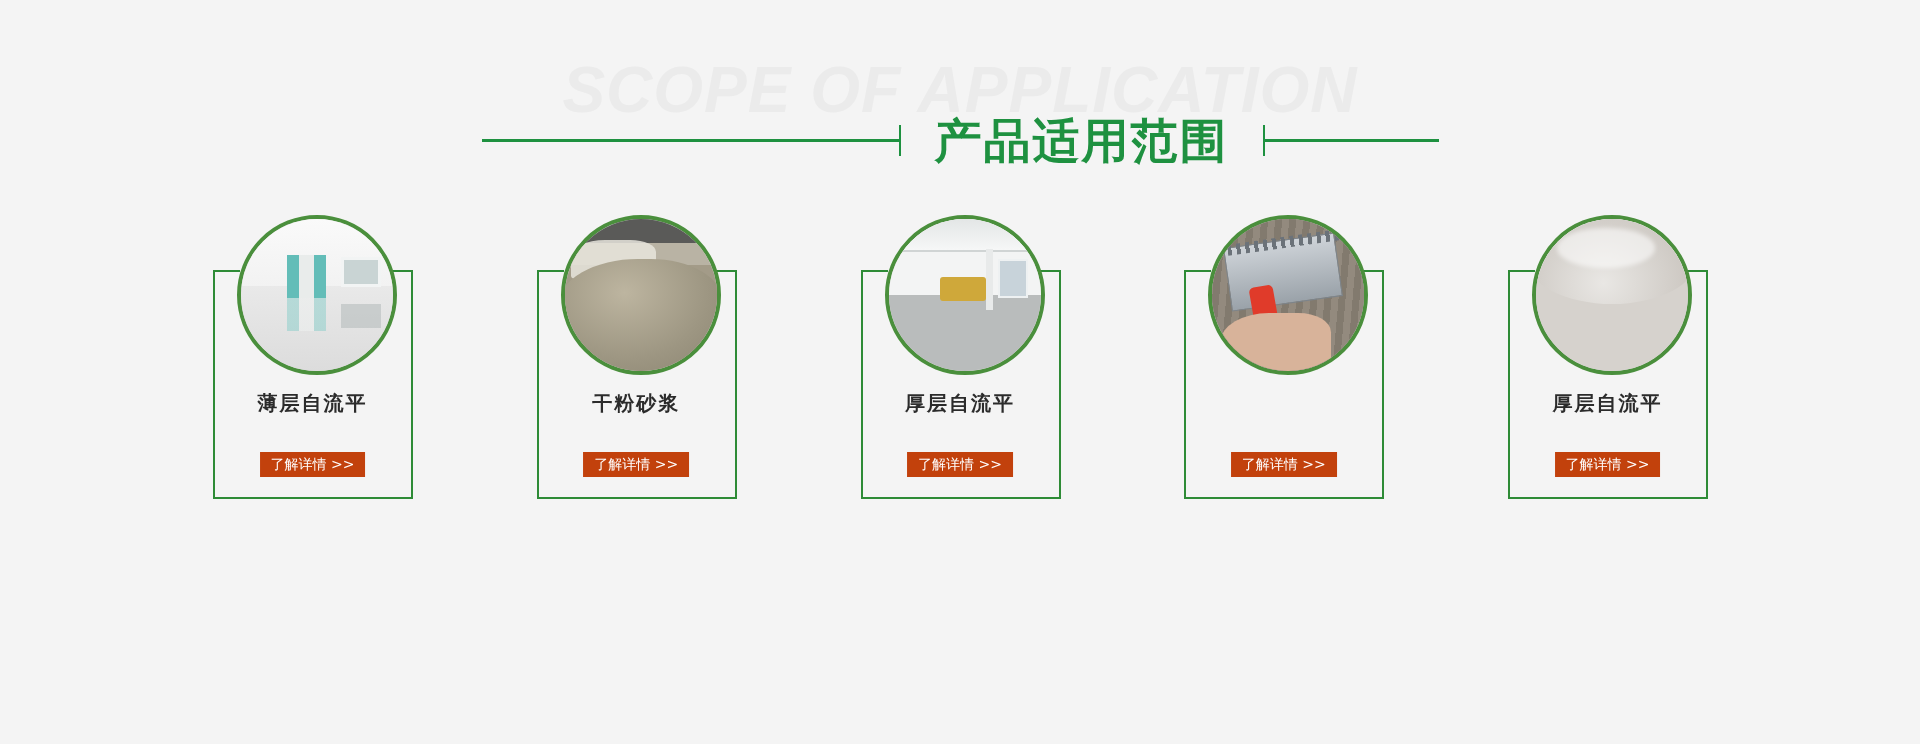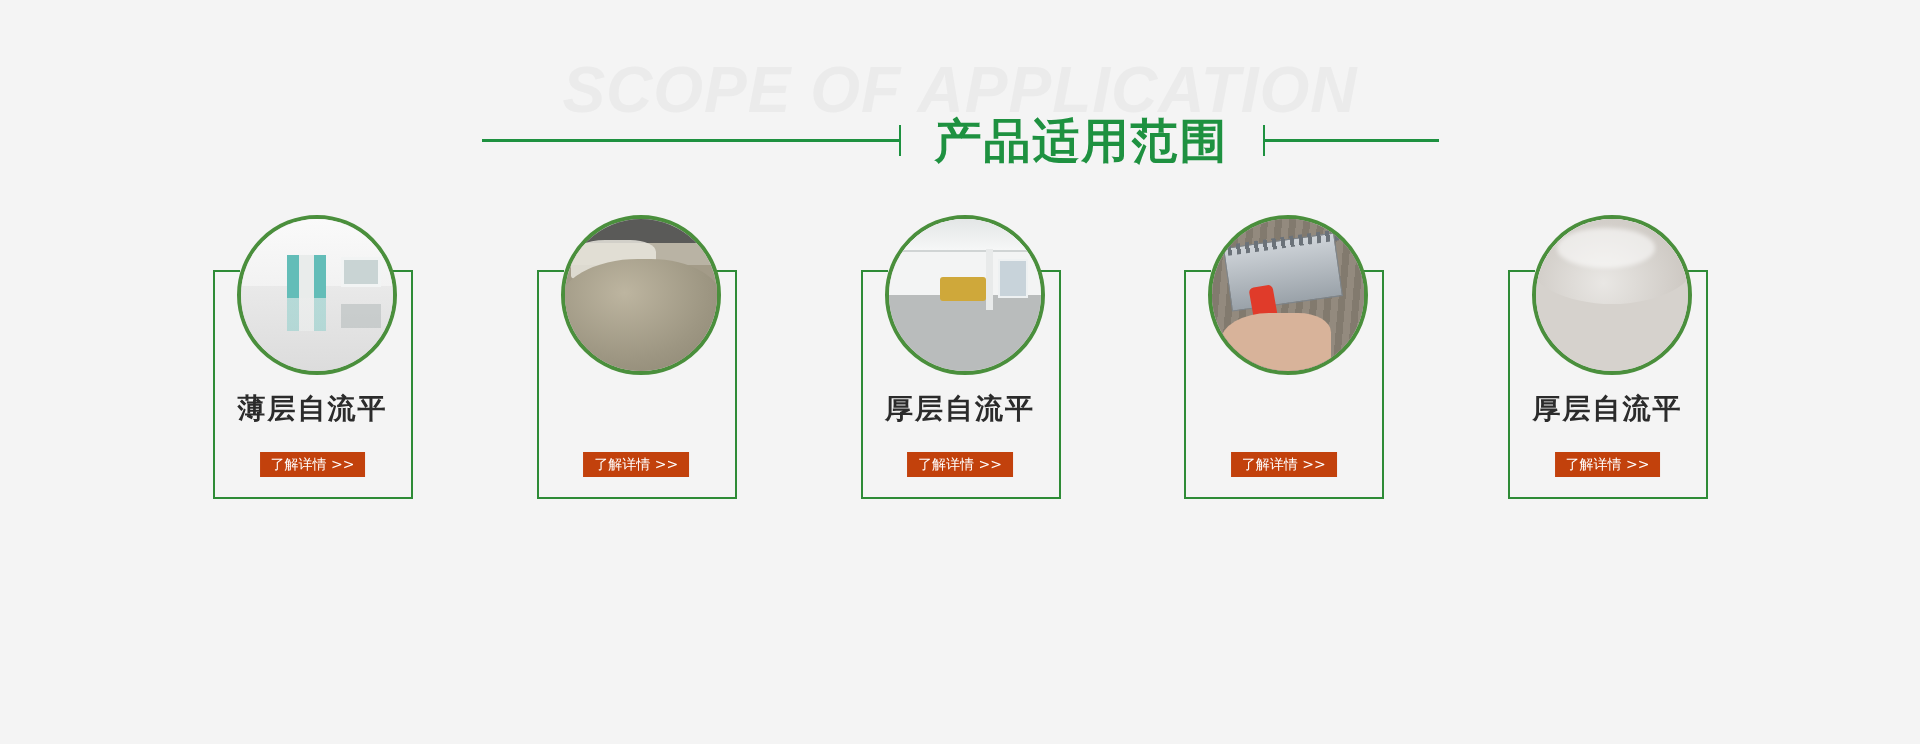--- a/index.html
+++ b/index.html
@@ -86,21 +86,21 @@
     background:#d8d8d8;
     z-index:3;
   }
   .circle .ph { position:absolute; inset:0; }
 
   .card-title {
     position:absolute;
     left:0; top:175px; width:205px;
     text-align:center;
     font-family:"DejaVu Sans", sans-serif;
-    font-size:28px;
+    font-size:20px;
     font-weight:bold;
     color:#2b2b2b;
     letter-spacing:2px;
     white-space:nowrap;
     z-index:4;
   }
   .card-btn {
     position:absolute;
     left:50%; transform:translateX(-50%);
     top:237px;
@@ -200,20 +200,21 @@
 
     <div class="card">
       <div class="card-frame"></div>
       <div class="notch notch-a"></div>
       <div class="circle">
         <div class="ph img-b">
           <div class="cloth"></div>
             <div class="bag"></div>
         </div>
       </div>
+      <div class="card-title">干粉砂浆</div>
       <div class="card-btn">了解详情 &gt;&gt;</div>
     </div>
 
     <div class="card">
       <div class="card-frame"></div>
       <div class="notch notch-a"></div>
       <div class="circle">
         <div class="ph img-c">
           <div class="roof"></div>
             <div class="col"></div>

